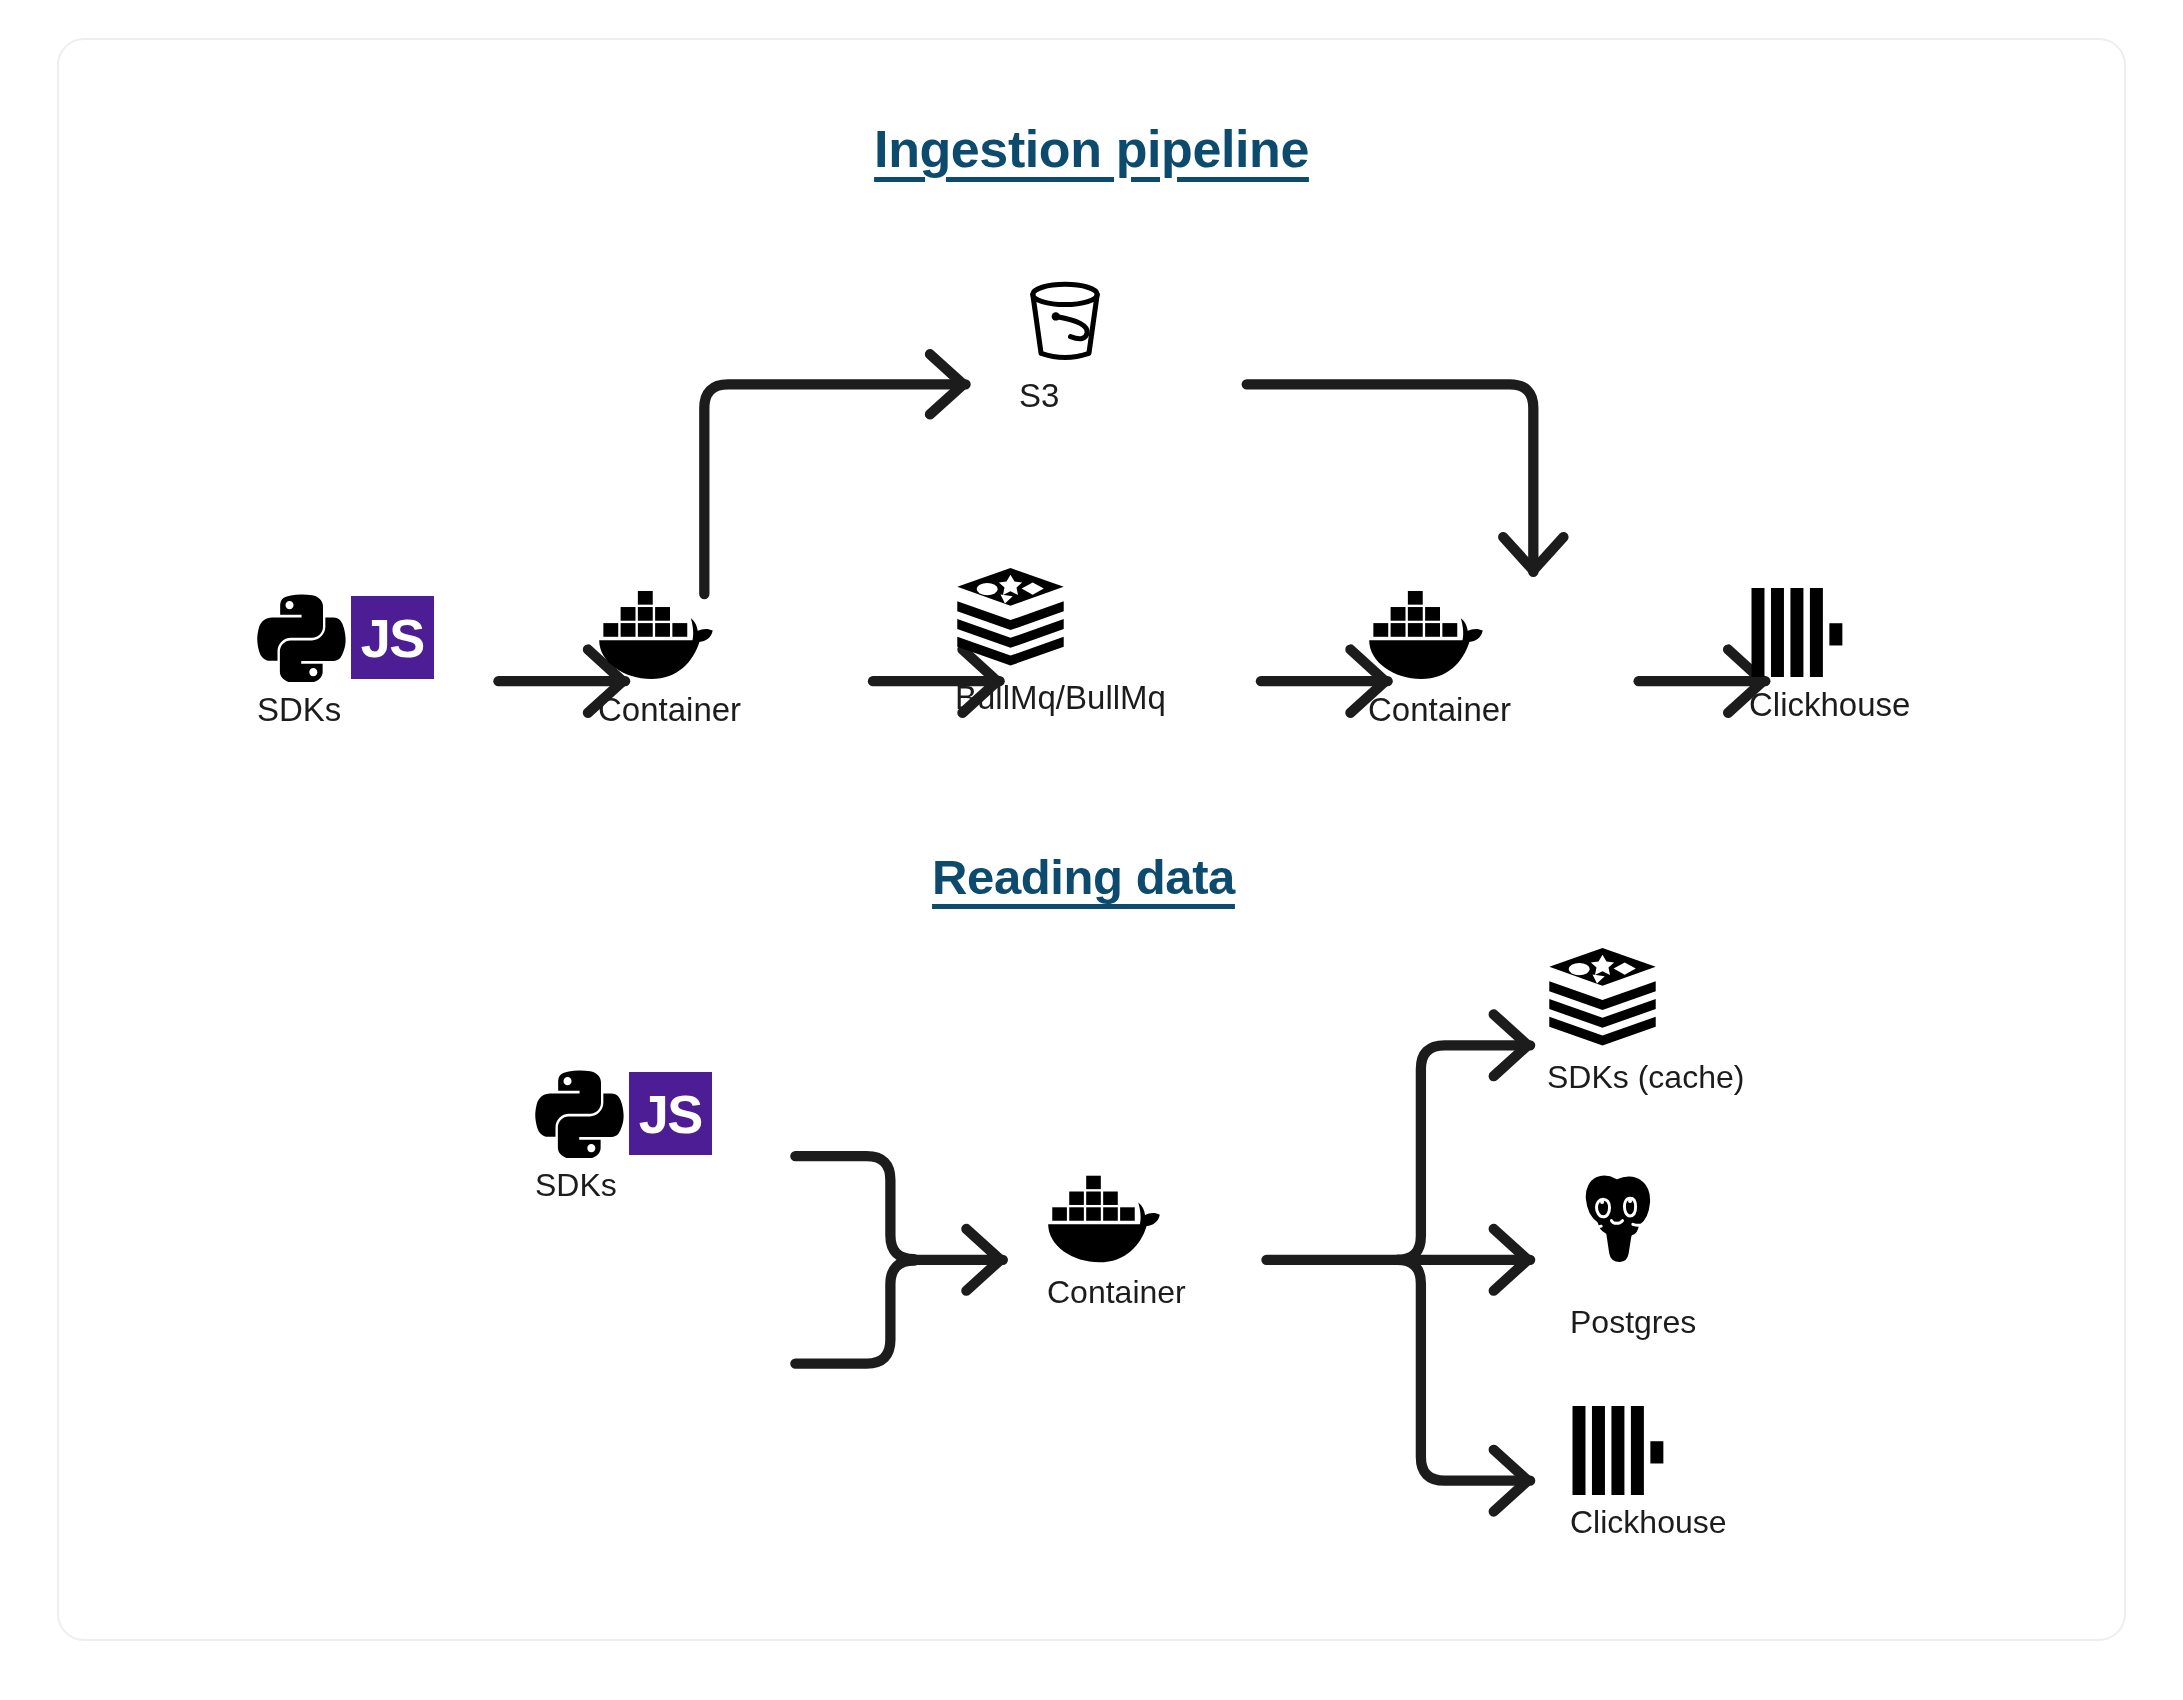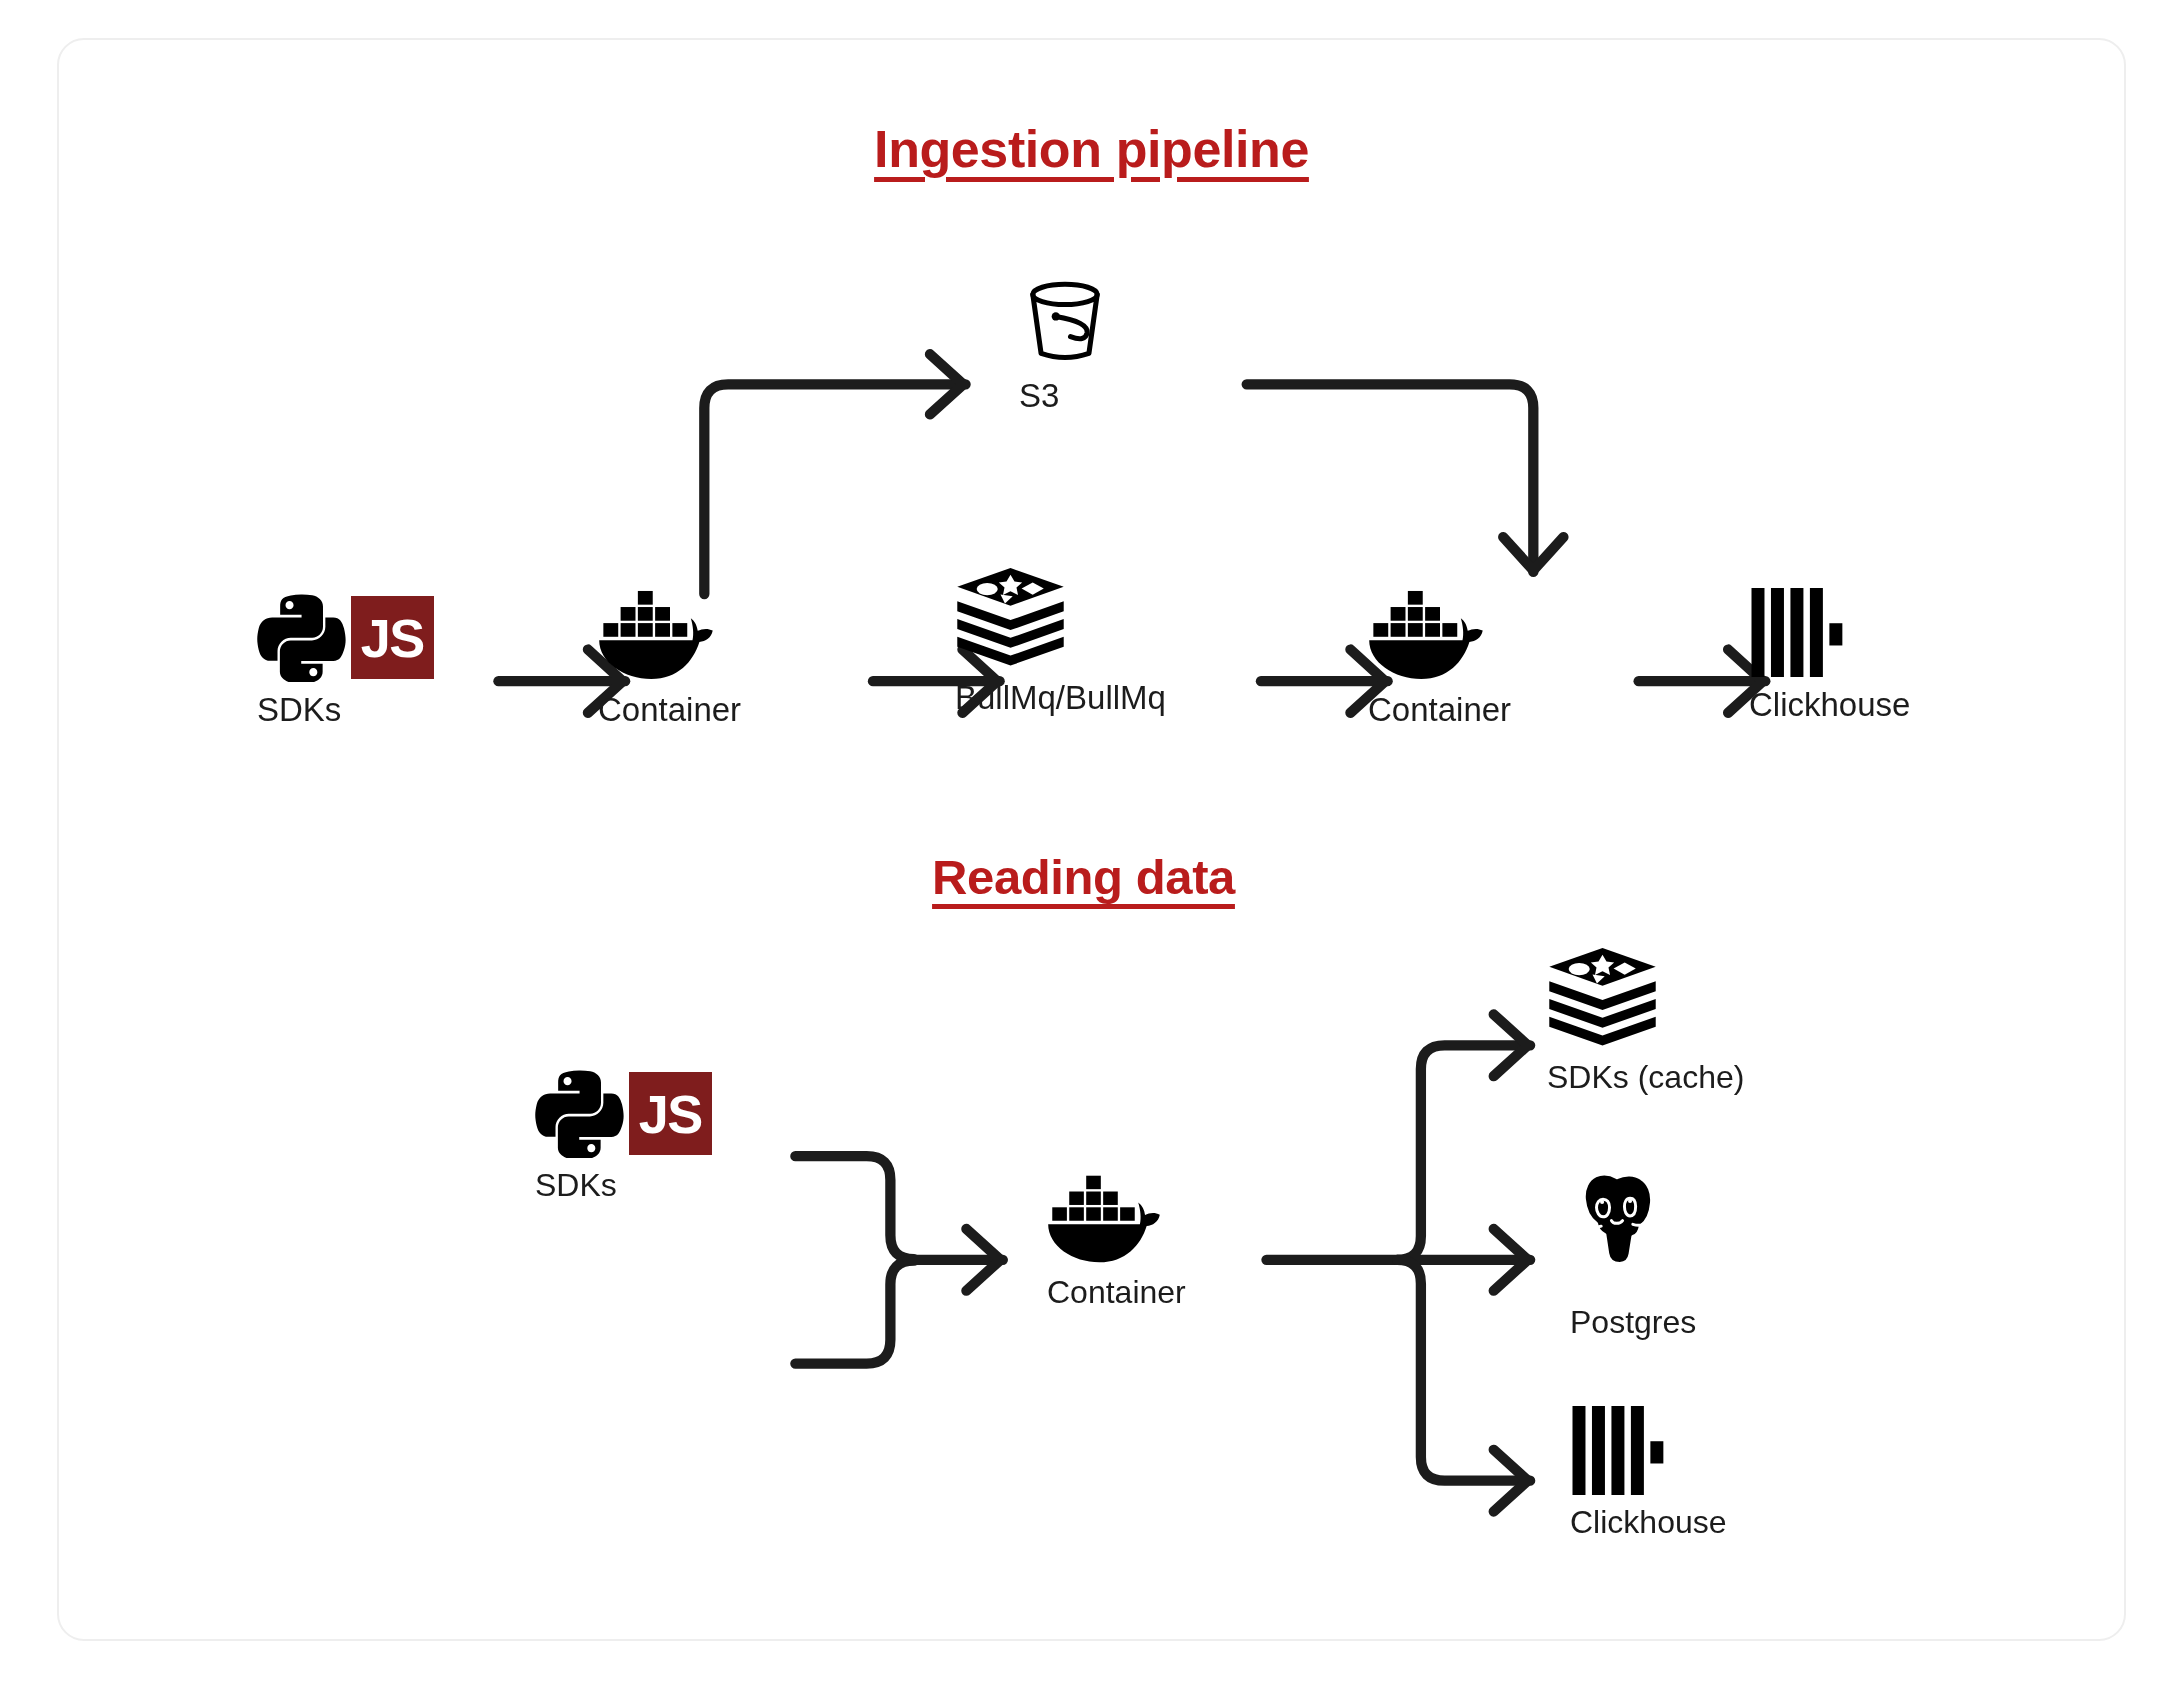--- a/index.html
+++ b/index.html
@@ -33,21 +33,21 @@
     left: 0;
     top: 0;
     width: 100%;
     height: 100%;
     overflow: visible;
   }
   .section-title {
     position: absolute;
     text-align: center;
     font-weight: 700;
-    color: #b91c1c;
+    color: #0c4a6e;
     letter-spacing: -0.4px;
     white-space: nowrap;
     text-decoration: underline;
     text-decoration-thickness: 4.8px;
     text-underline-offset: 9.5px;
   }
   #title-ingestion {
     left: 0; right: 0;
     top: 79px;
     font-size: 52px;
@@ -79,21 +79,21 @@
   }
   .node.small .label { font-size: 32px; }
   .sdk-glyph {
     display: flex;
     align-items: center;
     gap: 4.8px;
   }
   .js-box {
     width: 83px;
     height: 83px;
-    background: #7f1d1d;
+    background: #4c1d95;
     color: #ffffff;
     font-weight: 700;
     font-size: 54px;
     display: flex;
     align-items: center;
     justify-content: center;
     letter-spacing: -1.6px;
     font-family: "Liberation Sans", sans-serif;
   }
 </style>

